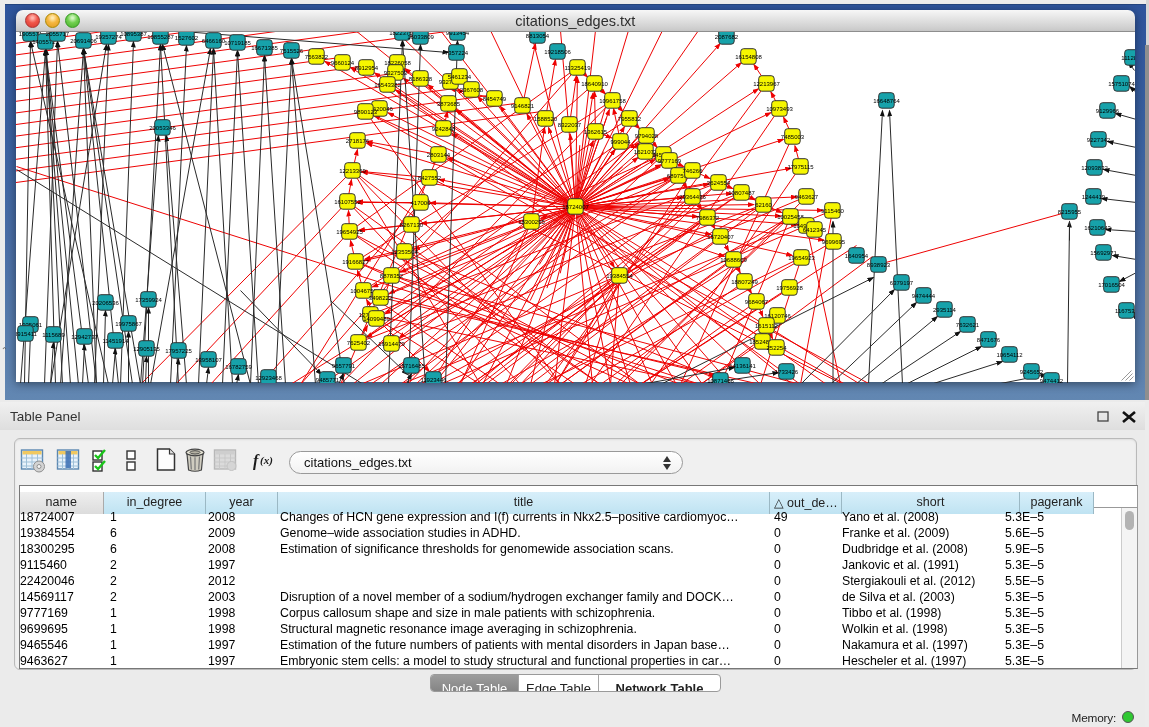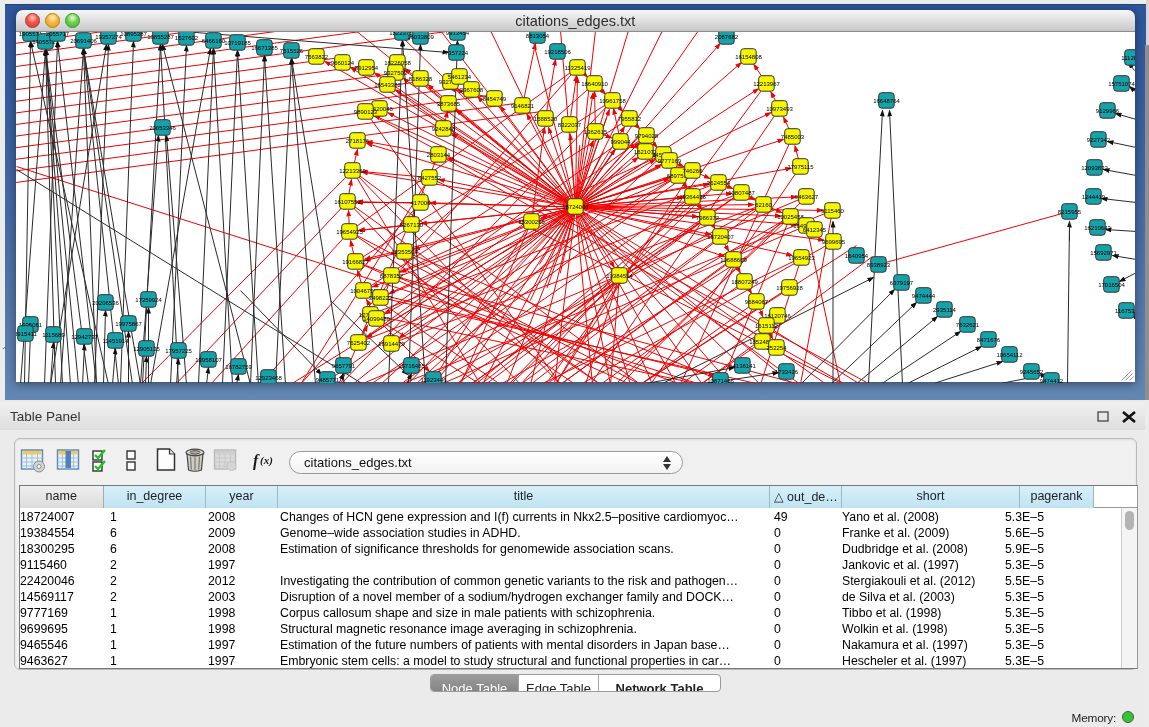--- a/index.html
+++ b/index.html
@@ -33,21 +33,21 @@
 #combo { position:absolute; left:269px; top:4px; width:394px; height:23px; background:linear-gradient(#fff,#f2f2f2);
   border:1px solid #999; border-radius:12px; font-size:13px; color:#111; padding:3px 0 0 14px; }
 #combo .arr { position:absolute; right:10px; top:4px; width:9px; height:14px; }
 #combo .arr b { position:absolute; left:0; width:0; height:0; border-left:4.5px solid transparent; border-right:4.5px solid transparent; }
 #combo .arr .up { top:0; border-bottom:6px solid #333; }
 #combo .arr .dn { bottom:0; border-top:6px solid #333; }
 
 #tbl { position:absolute; left:3.5px; top:46px; width:1119px; height:184px; background:#fff;
   border:1px solid #777; border-right:1px solid #999; overflow:hidden; }
 #thead { position:relative; height:22px; background:#fff; border-bottom:1px solid #999; }
-#thead div { position:absolute; top:0; height:22px; font-size:12.5px; color:#222; text-align:center;
+#thead div { position:absolute; top:6px; height:22px; font-size:12.5px; color:#222; text-align:center;
   padding-top:3px; background:linear-gradient(#d8effa,#bfe3f2); border-right:1px solid #9bb8c4; }
 #thead .h0 { left:0; width:84.5px; background:linear-gradient(#efefef,#dcdcdc); border-right:1px solid #aaa; }
 #thead .h1 { left:84.5px; width:102px; }
 #thead .h2 { left:186.5px; width:72px; }
 #thead .h3 { left:258.5px; width:492px; }
 #thead .h4 { left:750.5px; width:72px; text-align:left; padding-left:4px; }
 #thead .h5 { left:822.5px; width:178px; }
 #thead .h6 { left:1000.5px; width:74px; }
 #tbody { position:relative; top:1px; font-size:12.3px; color:#000; }
 .tr { position:relative; height:16px; white-space:nowrap; }
@@ -830,28 +830,27 @@
               <div class="c3">Estimation of significance thresholds for genomewide association scans.</div>
               <div class="c4">0</div>
               <div class="c5">Dudbridge et al. (2008)</div>
               <div class="c6">5.9E–5</div>
             </div>
 <div class="tr">
               <div class="c0">9115460</div>
               <div class="c1">2</div>
               <div class="c2">1997</div>
               <div class="c4">0</div>
-              <div class="c5">Jankovic et al. (1997)</div>
+              <div class="c5">Jankovic et al. (1991)</div>
               <div class="c6">5.3E–5</div>
             </div>
 <div class="tr">
               <div class="c0">22420046</div>
               <div class="c1">2</div>
               <div class="c2">2012</div>
-              <div class="c3">Investigating the contribution of common genetic variants to the risk and pathogen…</div>
               <div class="c4">0</div>
               <div class="c5">Stergiakouli et al. (2012)</div>
               <div class="c6">5.5E–5</div>
             </div>
 <div class="tr">
               <div class="c0">14569117</div>
               <div class="c1">2</div>
               <div class="c2">2003</div>
               <div class="c3">Disruption of a novel member of a sodium/hydrogen exchanger family and DOCK…</div>
               <div class="c4">0</div>

